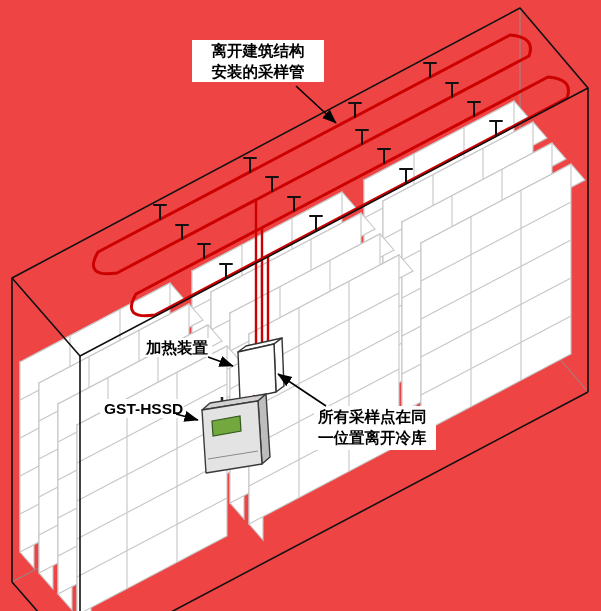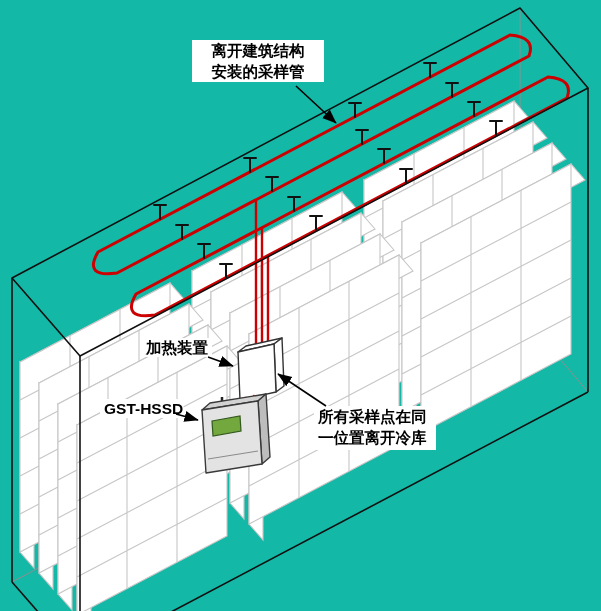--- a/index.html
+++ b/index.html
@@ -1,20 +1,20 @@
 <!DOCTYPE html>
 <html style="--pipe: #cc0000; --outline: #111111; --rack: #c6c6c6; --screen: #72a83e; --detector-body: #e3e3e3; --detector-side: #bdbdbd;"><head>
 <meta charset="utf-8">
 <style>
   html, body { margin: 0; padding: 0; background: #ffffff; }
   .stage {
     position: relative;
     width: 601px;
     height: 611px;
-    background: #14b8a6;
+    background: #ef4444;
     font-family: "Liberation Sans", sans-serif;
     overflow: hidden;
   }
   svg { display: block; }
 
   .wire       { stroke: var(--outline, #111); stroke-width: 1.6; fill: none; stroke-linejoin: round; }
   .wire-back  { stroke: #8f8f8f; stroke-width: 1;   fill: none; }
   .rack-face  { stroke: var(--rack, #c6c6c6); stroke-width: 1.1; fill: #ffffff; }
   .rack-line  { stroke: var(--rack, #c6c6c6); stroke-width: 1.1; fill: none; }
   .pipe       { stroke: var(--pipe, #c00); stroke-width: 3; fill: none; stroke-linecap: round; stroke-linejoin: round; }

